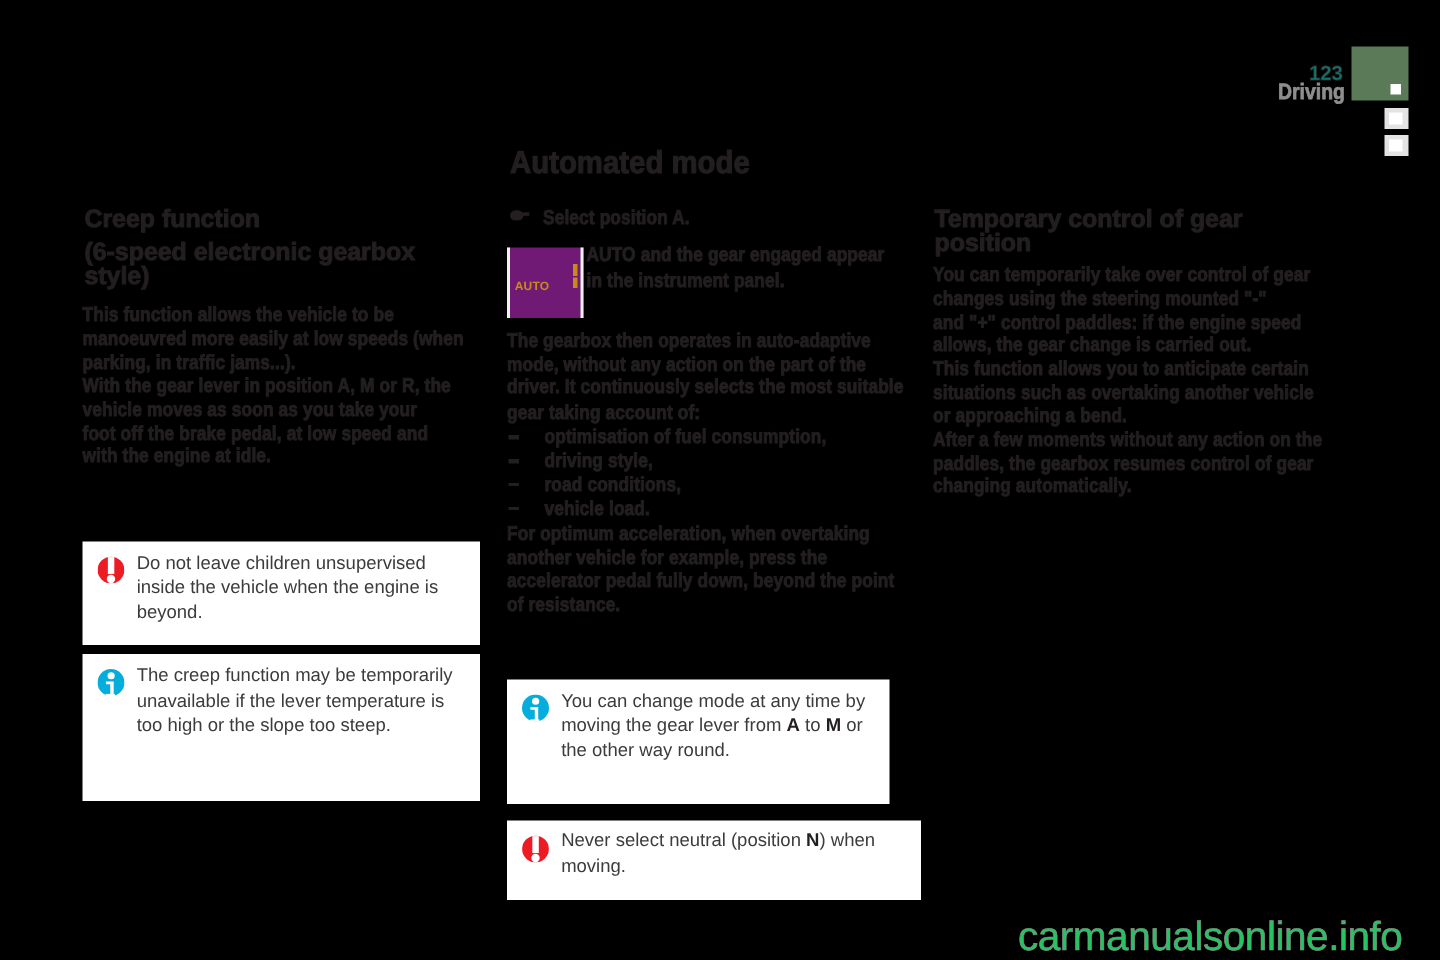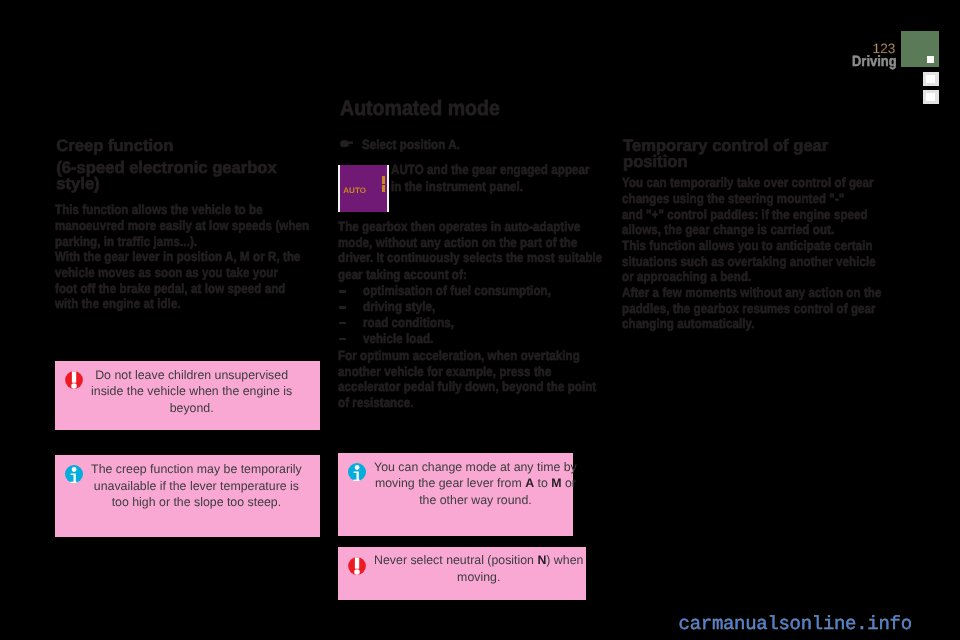--- a/index.html
+++ b/index.html
@@ -1,52 +1,52 @@
 <!DOCTYPE html>
 <html><head>
 <meta charset="utf-8">
 <style>
   html,body{margin:0;padding:0;background:#000;}
   body{width:960px;height:640px;overflow:hidden;font-family:"Liberation Sans",sans-serif;
        -webkit-font-smoothing:antialiased;text-rendering:geometricPrecision;}
   .page{position:relative;width:960px;height:640px;background:#000;overflow:hidden;}
 
   
-  .pgnum{position:absolute;left:872.6px;top:42.3px;font-size:13.6px;font-weight:normal;color:#fdba74;line-height:13.6px;
+  .pgnum{position:absolute;left:872.6px;top:42.3px;font-size:13.6px;font-weight:bold;color:#0f766e;line-height:13.6px;
          -webkit-text-stroke:0.5px #2d2828;white-space:nowrap;}
   .sect{position:absolute;left:852.2px;top:55.3px;font-size:14.8px;font-weight:bold;color:#8e8e8e;line-height:14.8px;
         -webkit-text-stroke:0.5px #8e8e8e;white-space:nowrap;transform:scaleX(0.875);transform-origin:0 0;}
   .tab-main{position:absolute;left:901px;top:30.6px;width:37.9px;height:36.2px;background:#5a7a58;}
   .tab-main .sq{position:absolute;left:25.6px;top:25.4px;width:7.6px;height:7.3px;background:#ffffff;}
   .tab-sm{position:absolute;left:922.7px;width:16.2px;height:14.1px;background:#e3e3e3;}
   .tab-sm i{position:absolute;left:3.5px;top:3px;width:9.2px;height:8.1px;background:#ffffff;display:block;}
 
   
   .hd{position:absolute;font-size:16.6px;font-weight:bold;color:#231f20;line-height:16.6px;white-space:nowrap;
       -webkit-text-stroke:0.7px #231f20;}
   .ttl{position:absolute;font-size:21px;font-weight:bold;color:#231f20;line-height:21px;white-space:nowrap;
        transform:scaleX(0.932);transform-origin:0 0;-webkit-text-stroke:0.75px #231f20;}
   .bd{position:absolute;font-size:13.4px;letter-spacing:0.1px;font-weight:bold;color:#231f20;line-height:13.4px;white-space:nowrap;
       transform:scaleX(0.861);transform-origin:0 0;
       -webkit-text-stroke:0.66px #231f20;}
 
   
-  .box{position:absolute;background:#f9a8d4;box-sizing:border-box;text-align:center;}
+  .box{position:absolute;background:#ffffff;box-sizing:border-box;}
   .box .ic{position:absolute;left:10.6px;top:10.3px;width:18px;height:18px;display:block;line-height:0;}
   .box .tx{position:absolute;left:36.3px;top:5.9px;font-size:12.35px;color:#3c3c3e;line-height:16.7px;white-space:nowrap;}
   .box .tx b{font-weight:bold;color:#231f20;}
 
   
   .disp{position:absolute;background:#701a75;}
   .disp .bar{position:absolute;top:0;bottom:0;width:2px;background:#f2f2f2;}
   .disp .auto{position:absolute;font-size:8px;font-weight:bold;color:#c98a1c;letter-spacing:0.1px;line-height:8px;}
   .disp .dash{position:absolute;width:3px;background:#c98a1c;}
 
   .dsh{position:absolute;width:7.4px;height:2.8px;background:#231f20;}
-  .wm{position:absolute;left:678.6px;top:609.5px;font-size:19px;color:#3b82f6;letter-spacing:-0.3px;line-height:28.5px;white-space:nowrap;font-family:Liberation Mono, monospace;-webkit-text-stroke:0.4px #8f8f8f;}
+  .wm{position:absolute;left:678.6px;top:609.5px;font-size:27px;color:#22c55e;letter-spacing:-0.3px;line-height:28.5px;white-space:nowrap;-webkit-text-stroke:0.4px #8f8f8f;}
 </style>
 </head>
 <body>
 
 <div class="page">
 
   <div class="pgnum">123</div>
   <div class="sect">Driving</div>
   <div class="tab-main">
       <span class="sq"></span>
@@ -74,21 +74,21 @@
     <span class="ic">
       <svg viewBox="0 0 18 18" width="18" height="18">
           <circle cx="9" cy="9" r="8.9" fill="#ed1c24"></circle>
           <rect x="6.9" y="0.4" width="4.3" height="11.3" fill="#ffffff"></rect>
           <circle cx="9" cy="15" r="2.8" fill="#ffffff"></circle>
         </svg>
     </span>
     <span class="tx"><span>Do not leave children unsupervised</span><br><span>inside the vehicle when the engine is</span><br><span>beyond.</span></span>
   </div>
 
-  <div class="box" style="left:54.8px;top:455px;width:265.4px;height:82px">
+  <div class="box" style="left:54.8px;top:436px;width:265.4px;height:98px">
     <span class="ic">
       <svg viewBox="0 0 18 18" width="18" height="18">
           <circle cx="9" cy="9" r="9" fill="#04addc"></circle>
           <circle cx="9.1" cy="4.5" r="2.4" fill="#ffffff"></circle>
           <path d="M5.6 8.4h5.2v9.3H8.5V10.1H5.6z" fill="#ffffff"></path>
           <rect x="5.5" y="16.6" width="6.1" height="1.9" fill="#ffffff"></rect>
         </svg>
     </span>
     <span class="tx"><span>The creep function may be temporarily</span><br><span>unavailable if the lever temperature is</span><br><span>too high or the slope too steep.</span></span>
   </div>
@@ -125,33 +125,33 @@
   <span class="dsh" style="left:338.8px;top:321.7px"></span>
   <div class="bd" style="left:362.8px;top:315.90px">road conditions,</div>
   <span class="dsh" style="left:338.8px;top:337.5px"></span>
   <div class="bd" style="left:362.8px;top:331.70px">vehicle load.</div>
 
   <div class="bd" style="left:338px;top:348.70px">For optimum acceleration, when overtaking</div>
   <div class="bd" style="left:338px;top:364.50px">another vehicle for example, press the</div>
   <div class="bd" style="left:338px;top:380.40px">accelerator pedal fully down, beyond the point</div>
   <div class="bd" style="left:338px;top:396.30px">of resistance.</div>
 
-  <div class="box" style="left:337.8px;top:452.7px;width:235px;height:83.8px">
+  <div class="box" style="left:337.8px;top:452.7px;width:255px;height:83.8px">
     <span class="ic">
       <svg viewBox="0 0 18 18" width="18" height="18">
           <circle cx="9" cy="9" r="9" fill="#04addc"></circle>
           <circle cx="9.1" cy="4.5" r="2.4" fill="#ffffff"></circle>
           <path d="M5.6 8.4h5.2v9.3H8.5V10.1H5.6z" fill="#ffffff"></path>
           <rect x="5.5" y="16.6" width="6.1" height="1.9" fill="#ffffff"></rect>
         </svg>
     </span>
     <span class="tx">You&nbsp;can&nbsp;change&nbsp;mode&nbsp;at&nbsp;any&nbsp;time&nbsp;by<br>moving&nbsp;the&nbsp;gear&nbsp;lever&nbsp;from&nbsp;<b>A</b>&nbsp;to&nbsp;<b>M</b>&nbsp;or<br>the&nbsp;other&nbsp;way&nbsp;round.</span>
   </div>
 
-  <div class="box" style="left:337.8px;top:546.6px;width:248px;height:53px">
+  <div class="box" style="left:337.8px;top:546.6px;width:276px;height:53px">
     <span class="ic">
       <svg viewBox="0 0 18 18" width="18" height="18">
           <circle cx="9" cy="9" r="8.9" fill="#ed1c24"></circle>
           <rect x="6.9" y="0.4" width="4.3" height="11.3" fill="#ffffff"></rect>
           <circle cx="9" cy="15" r="2.8" fill="#ffffff"></circle>
         </svg>
     </span>
     <span class="tx">Never&nbsp;select&nbsp;neutral&nbsp;(position&nbsp;<b>N</b>)&nbsp;when<br>moving.</span>
   </div>
 

